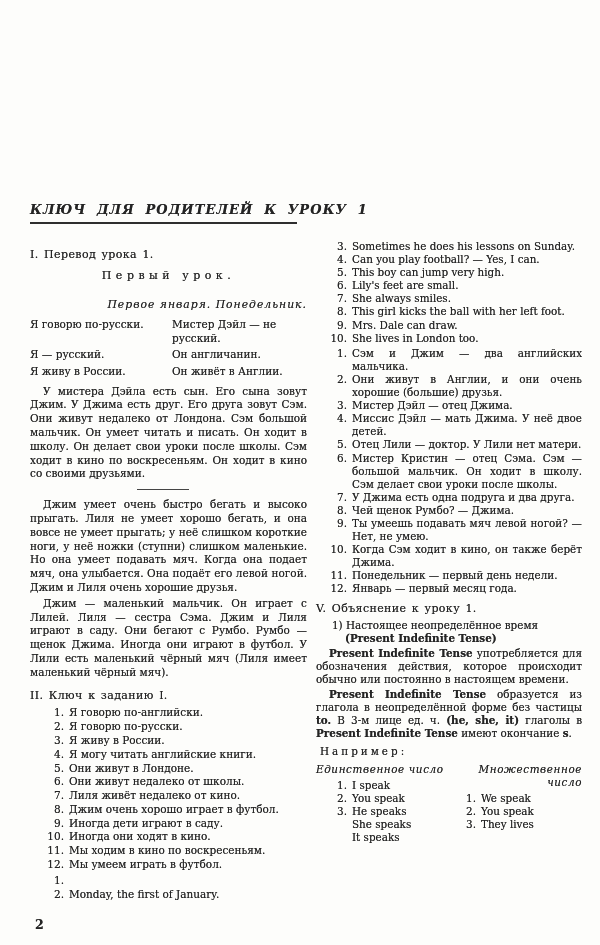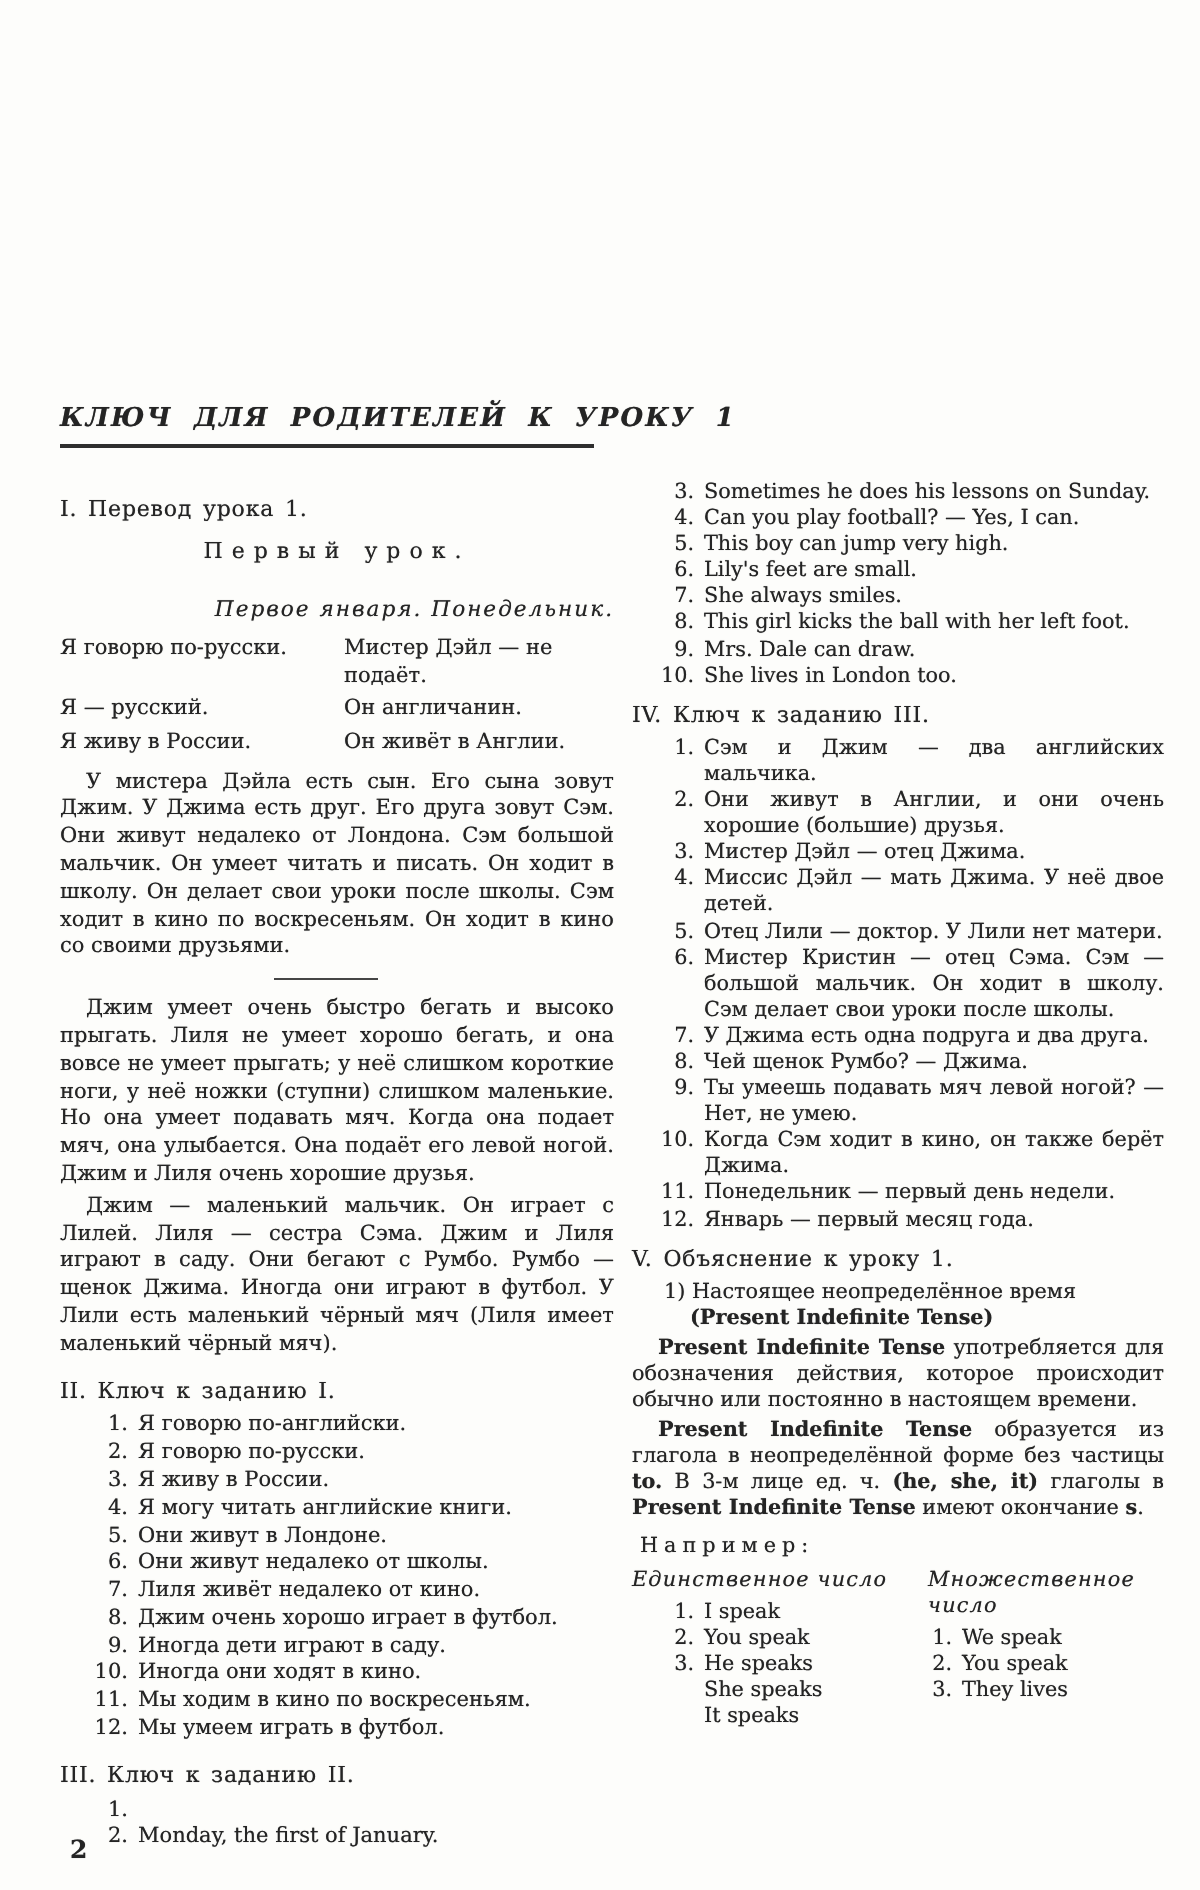--- a/index.html
+++ b/index.html
@@ -63,21 +63,21 @@
 
   .point { padding-left: 16px; }
   .point-l2 { padding-left: 13px; }
 
   .example { letter-spacing: 3px; margin: 5px 0 4px; padding-left: 4px; }
 
   .conj { display: flex; margin-top: 3px; }
   .conj-col { width: 140px; }
   .conj-col2 { flex: 1; width: auto; }
   .conj-h { font-style: italic; letter-spacing: .6px; }
-  .conj-h2 { width: 118px; margin-left: 8px; text-align: left; }
+  .conj-h2 { width: 118px; margin-left: 8px; text-align: right; }
   .conj-list { padding-left: 17px; margin-top: 3px; }
   .conj-col2 .conj-list { padding-left: 6px; }
   .conj .num { width: 14px; }
   .conj .txt { text-align: left; }
 
   .pageno { position: absolute; left: 35px; bottom: 13px; font-size: 12.5px; font-weight: bold; }
 </style>
 </head>
 <body>
 
@@ -90,21 +90,21 @@
   <div class="cols">
 
     <div class="col-l">
       <div class="sec">I. Перевод урока 1.</div>
       <div class="ctitle">Первый урок.</div>
       <div class="csub">Первое января. Понедельник.</div>
 
       <div class="trans">
         <div class="trans-row">
           <span class="c1">Я говорю по-русски.</span>
-          <span class="c2">Мистер Дэйл — не подаёт.</span>
+          <span class="c2">Мистер Дэйл — не русский.</span>
         </div>
         <div class="trans-row">
           <span class="c1">Я — русский.</span>
           <span class="c2">Он англичанин.</span>
         </div>
         <div class="trans-row">
           <span class="c1">Я живу в России.</span>
           <span class="c2">Он живёт в Англии.</span>
         </div>
       </div>
@@ -159,21 +159,20 @@
           <div class="li">
             <span class="num">11.</span>
             <span class="txt">Мы ходим в кино по воскресеньям.</span>
           </div>
           <div class="li">
             <span class="num">12.</span>
             <span class="txt">Мы умеем играть в футбол.</span>
           </div>
         </div>
 
-      <div class="sec">III. Ключ к заданию II.</div>
       <div class="list">
           <div class="li">
             <span class="num">1.</span>
           </div>
           <div class="li">
             <span class="num">2.</span>
             <span class="txt">Monday, the first of January.</span>
           </div>
         </div>
     </div>
@@ -207,21 +206,20 @@
           <div class="li">
             <span class="num">9.</span>
             <span class="txt">Mrs. Dale can draw.</span>
           </div>
           <div class="li">
             <span class="num">10.</span>
             <span class="txt">She lives in London too.</span>
           </div>
         </div>
 
-      <div class="sec">IV. Ключ к заданию III.</div>
       <div class="list">
           <div class="li">
             <span class="num">1.</span>
             <span class="txt">Сэм и Джим — два английских мальчика.</span>
           </div>
           <div class="li">
             <span class="num">2.</span>
             <span class="txt">Они живут в Англии, и они очень хорошие (большие) друзья.</span>
           </div>
           <div class="li">

